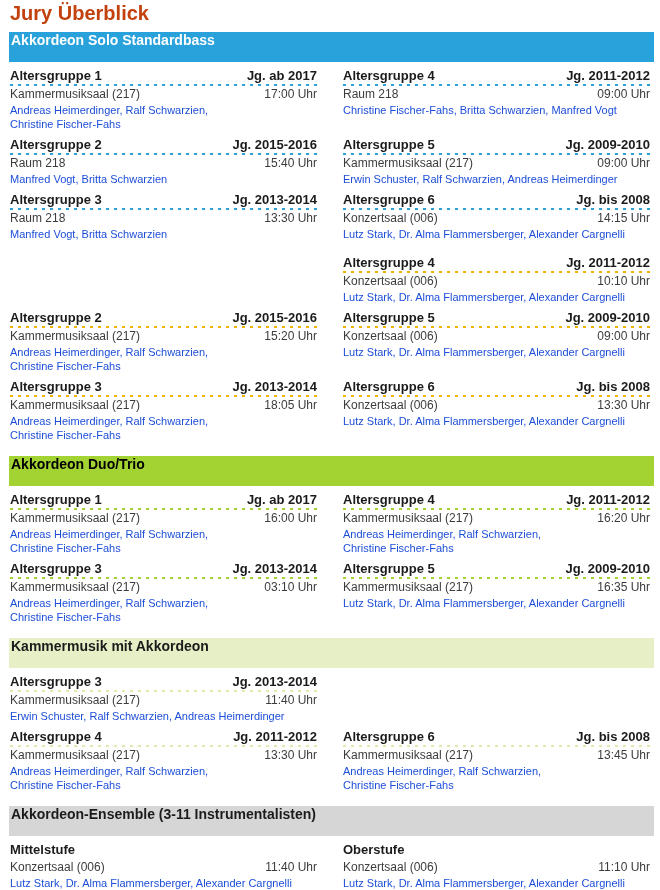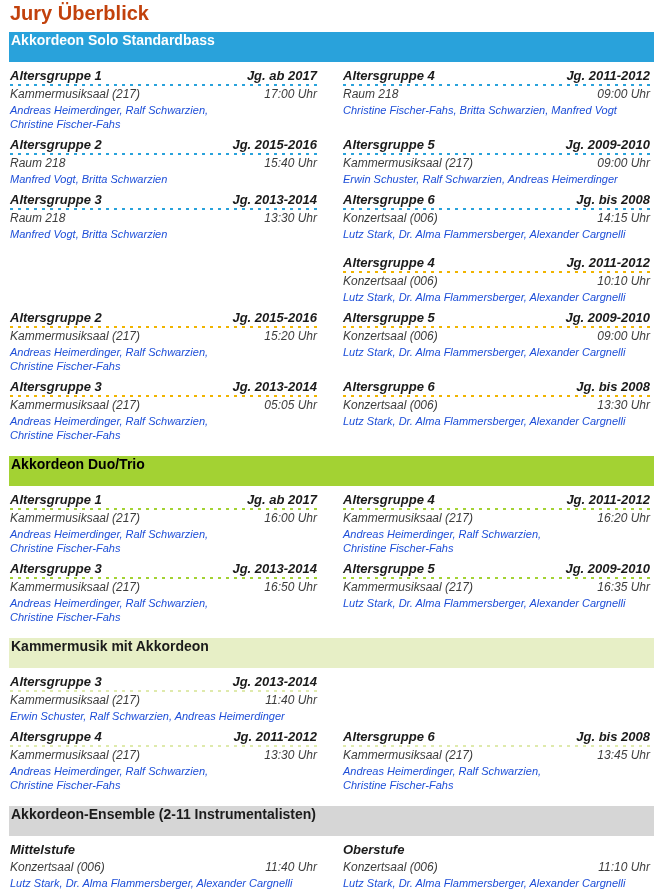--- a/index.html
+++ b/index.html
@@ -12,21 +12,21 @@
   .page-title {
     font-size:20px; line-height:22px; font-weight:700;
     padding:2px 10px 8px 10px; color:#c2410c;
   }
   .sec { margin-bottom:8px; }
   .bar {
     margin:0 6px 6px 9px; height:30px;
     display:flex; align-items:flex-start;
     padding-left:2px; font-size:14px; font-weight:700;
   }
-  .content { margin:0 10px;font-style:italic; }
+  .content { margin:0 10px; }
   .row { display:flex; gap:26px; }
   .cell { width:307px; flex:0 0 307px; }
   .entry { margin-bottom:6px; }
   .ehead {
     display:flex; justify-content:space-between;
     font-size:13px; font-weight:700; line-height:15px; color:#1b1b1b;
   }
   .dash {
     height:2px; margin:1px 0 1px;
     background:repeating-linear-gradient(90deg, var(--accent) 0 3px, transparent 3px 8px);
@@ -198,21 +198,21 @@
     <div class="row">
       <div class="cell">
         <div class="entry">
           <div class="ehead">
               <span>Altersgruppe 3</span>
               <span>Jg. 2013-2014</span>
             </div>
           <div class="dash"></div>
           <div class="eroom">
               <span>Kammermusiksaal (217)</span>
-              <span>05:05 Uhr</span>
+              <span>18:05 Uhr</span>
             </div>
           <div class="enames">Andreas Heimerdinger, Ralf Schwarzien,
 Christine Fischer-Fahs</div>
         </div>
       </div>
       <div class="cell">
         <div class="entry">
           <div class="ehead">
               <span>Altersgruppe 6</span>
               <span>Jg. bis 2008</span>
@@ -269,21 +269,21 @@
     <div class="row">
       <div class="cell">
         <div class="entry">
           <div class="ehead">
               <span>Altersgruppe 3</span>
               <span>Jg. 2013-2014</span>
             </div>
           <div class="dash"></div>
           <div class="eroom">
               <span>Kammermusiksaal (217)</span>
-              <span>16:50 Uhr</span>
+              <span>03:10 Uhr</span>
             </div>
           <div class="enames">Andreas Heimerdinger, Ralf Schwarzien,
 Christine Fischer-Fahs</div>
         </div>
       </div>
       <div class="cell">
         <div class="entry">
           <div class="ehead">
               <span>Altersgruppe 5</span>
               <span>Jg. 2009-2010</span>
@@ -352,21 +352,21 @@
           <div class="enames">Andreas Heimerdinger, Ralf Schwarzien,
 Christine Fischer-Fahs</div>
         </div>
       </div>
     </div>
   </div>
 </section>
 
 <section class="sec sec-ensemble" style="--accent: #D6D6D6;">
   <div class="bar" style="background-color: rgb(214, 214, 214); color: rgb(27, 27, 27);">
-    <span>Akkordeon-Ensemble (2-11 Instrumentalisten)</span>
+    <span>Akkordeon-Ensemble (3-11 Instrumentalisten)</span>
   </div>
   <div class="content">
     <div class="row">
       <div class="cell">
         <div class="entry">
           <div class="ehead">
               <span>Mittelstufe</span>
               <span></span>
             </div>
           <div class="eroom">

